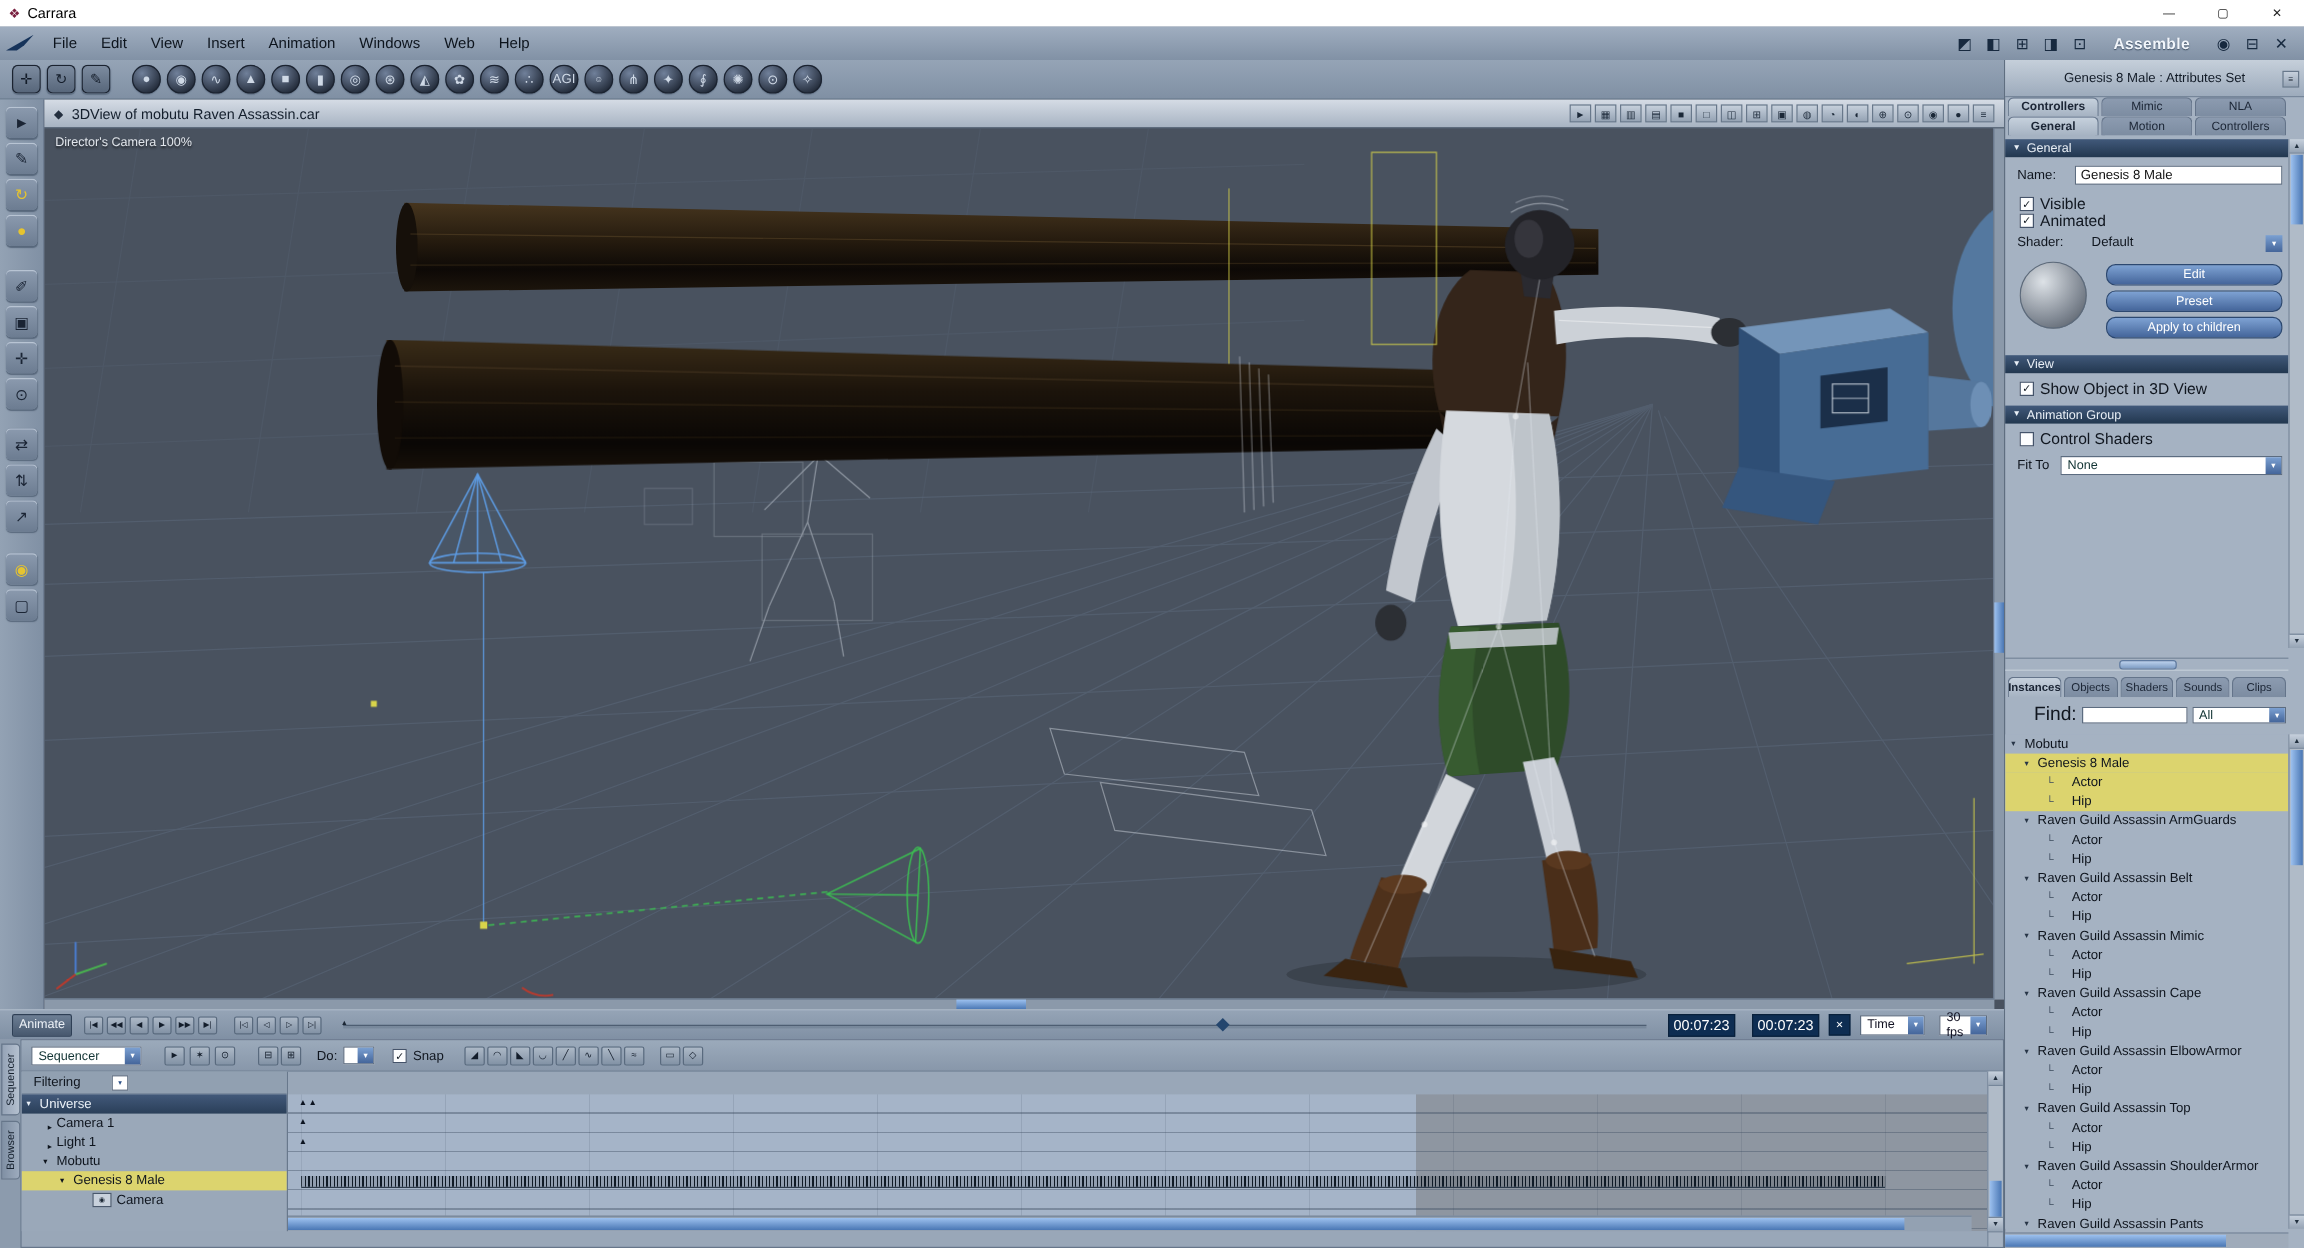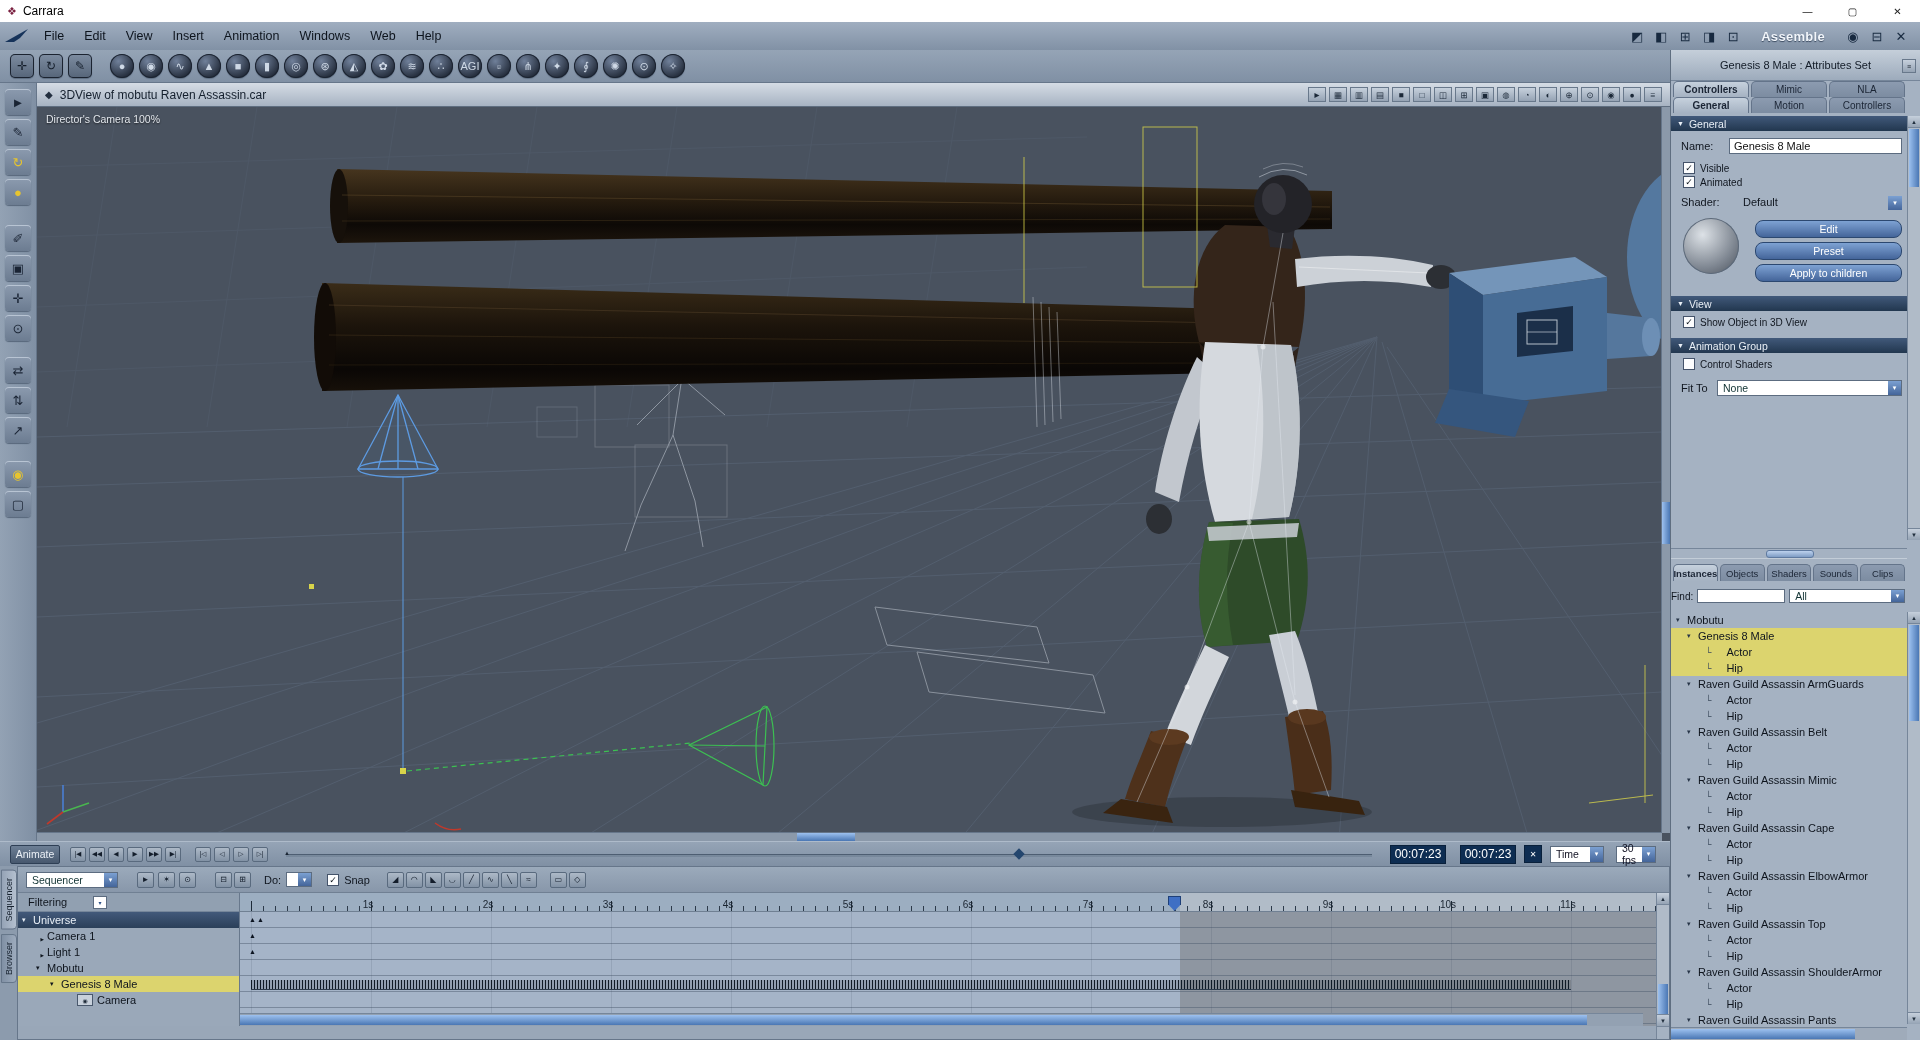--- a/index.html
+++ b/index.html
@@ -99,40 +99,40 @@
   .sec .arr{font-size:7px}
   #sec-general{top:66px}
   #sec-view{top:246px}
   #sec-anim{top:288px}
   .flabel{position:absolute;left:10px;font-size:11px;color:#10161f}
   .txt{position:absolute;height:16px;background:#fff;border:1px solid #5c6c80;font-size:11px;
     padding:0 4px;box-sizing:border-box;font-family:"Liberation Sans",sans-serif;color:#111}
   .chk{width:10px;height:10px;background:#fcfdfe;border:1px solid #44536a;display:inline-flex;
     align-items:center;justify-content:center;font-size:9px;color:#101820;margin-right:5px;flex:none}
   .chk.on::before{content:"✓"}
-  .chkrow{position:absolute;left:12px;display:flex;align-items:center;font-size:10px}
+  .chkrow{position:absolute;left:12px;display:flex;align-items:center;font-size:13px}
   .ddarrow{width:13px;align-self:stretch;background:linear-gradient(#7ba0d2,#44659a);color:#fff;
     font-size:7px;display:flex;align-items:center;justify-content:center;margin-left:auto;flex:none}
   .ddbox{position:absolute;height:16px;background:#fff;border:1px solid #5c6c80;display:flex;
     align-items:center;font-size:10.5px;padding-left:5px;box-sizing:border-box;color:#133}
   #shader-dd{position:absolute;right:18px;top:146px;width:14px;height:14px;
     background:linear-gradient(#7ba0d2,#44659a);color:#fff;font-size:7px;
     display:flex;align-items:center;justify-content:center}
   #shader-ball{position:absolute;left:12px;top:168px;width:56px;height:56px;border-radius:50%;
     background:radial-gradient(circle at 35% 30%,#dde2e7,#7e8691 62%,#474e58);
     box-shadow:inset 0 0 0 1px #5c6a7b}
   .btn-blue{position:absolute;left:84px;right:18px;height:16px;
     background:linear-gradient(#7ea2d3,#44659a);border:1px solid #2c4870;border-radius:8px;
     color:#fff;font-size:10.5px;display:flex;align-items:center;justify-content:center}
   #splitter{position:absolute;left:0;right:13px;top:498px;height:9px;border-top:1px solid #76869a;
     border-bottom:1px solid #c3cdd8}
   #splitter-grip{position:absolute;left:50%;top:1px;margin-left:-23px;width:46px;height:6px;
     border-radius:3px;background:linear-gradient(#bdd2ee,#7e9cc4);border:1px solid #5f7aa0}
   #find-row{position:absolute;left:0;right:15px;top:537px;height:18px;display:flex;align-items:center}
-  #find-label{margin-left:0;font-size:10px}
+  #find-label{margin-left:24px;font-size:16px}
   #find-input{position:static;width:88px;height:14px;margin-left:4px}
   #scope-dd{position:static;margin-left:4px;flex:1;height:14px}
   
   #btree{position:absolute;left:0;right:13px;top:562px;height:412px;overflow:hidden;background:#a5b2c2}
   .b-row{display:flex;align-items:center;height:16px;font-size:11px;color:#0e141d;white-space:nowrap}
   .b-row.lvl0{padding-left:5px}
   .b-row.lvl1{padding-left:16px}
   .b-row.lvl2{padding-left:34px}
   .b-row.selected{background:#dcd46e}
   .b-row .flip{visibility:hidden;width:11px;font-size:7px;color:#273547}
@@ -1080,29 +1080,20 @@
           </div>
           <div class="s-row lvl3 eye">
             <span class="flip">▾</span>
             <span class="eyebox">◉</span>
             <span class="lbl">Camera</span>
           </div>
         </div>
     </div>
 
     <div id="timeline">
-      <div id="ruler">
-        <div class="played"></div>
-        <div class="minor"></div>
-        <div class="major"></div>
-        <div id="ruler-labels">
-          
-        <span class="rlbl">1s</span><span class="rlbl">2s</span><span class="rlbl">3s</span><span class="rlbl">4s</span><span class="rlbl">5s</span><span class="rlbl">6s</span><span class="rlbl">7s</span><span class="rlbl">8s</span><span class="rlbl">9s</span><span class="rlbl">10s</span><span class="rlbl">11s</span></div>
-        <div id="playhead"></div>
-      </div>
       <div id="tl-rows">
         <div class="rowlines"></div>
         <div class="gridlines"></div>
         <span class="mark" style="left:9px;top:4px">▲</span>
         <span class="mark" style="left:17px;top:4px">▲</span>
         <span class="mark" style="left:9px;top:20px">▲</span>
         <span class="mark" style="left:9px;top:36px">▲</span>
         <div id="kfband"></div>
       </div>
       <div id="seq-hbar">

